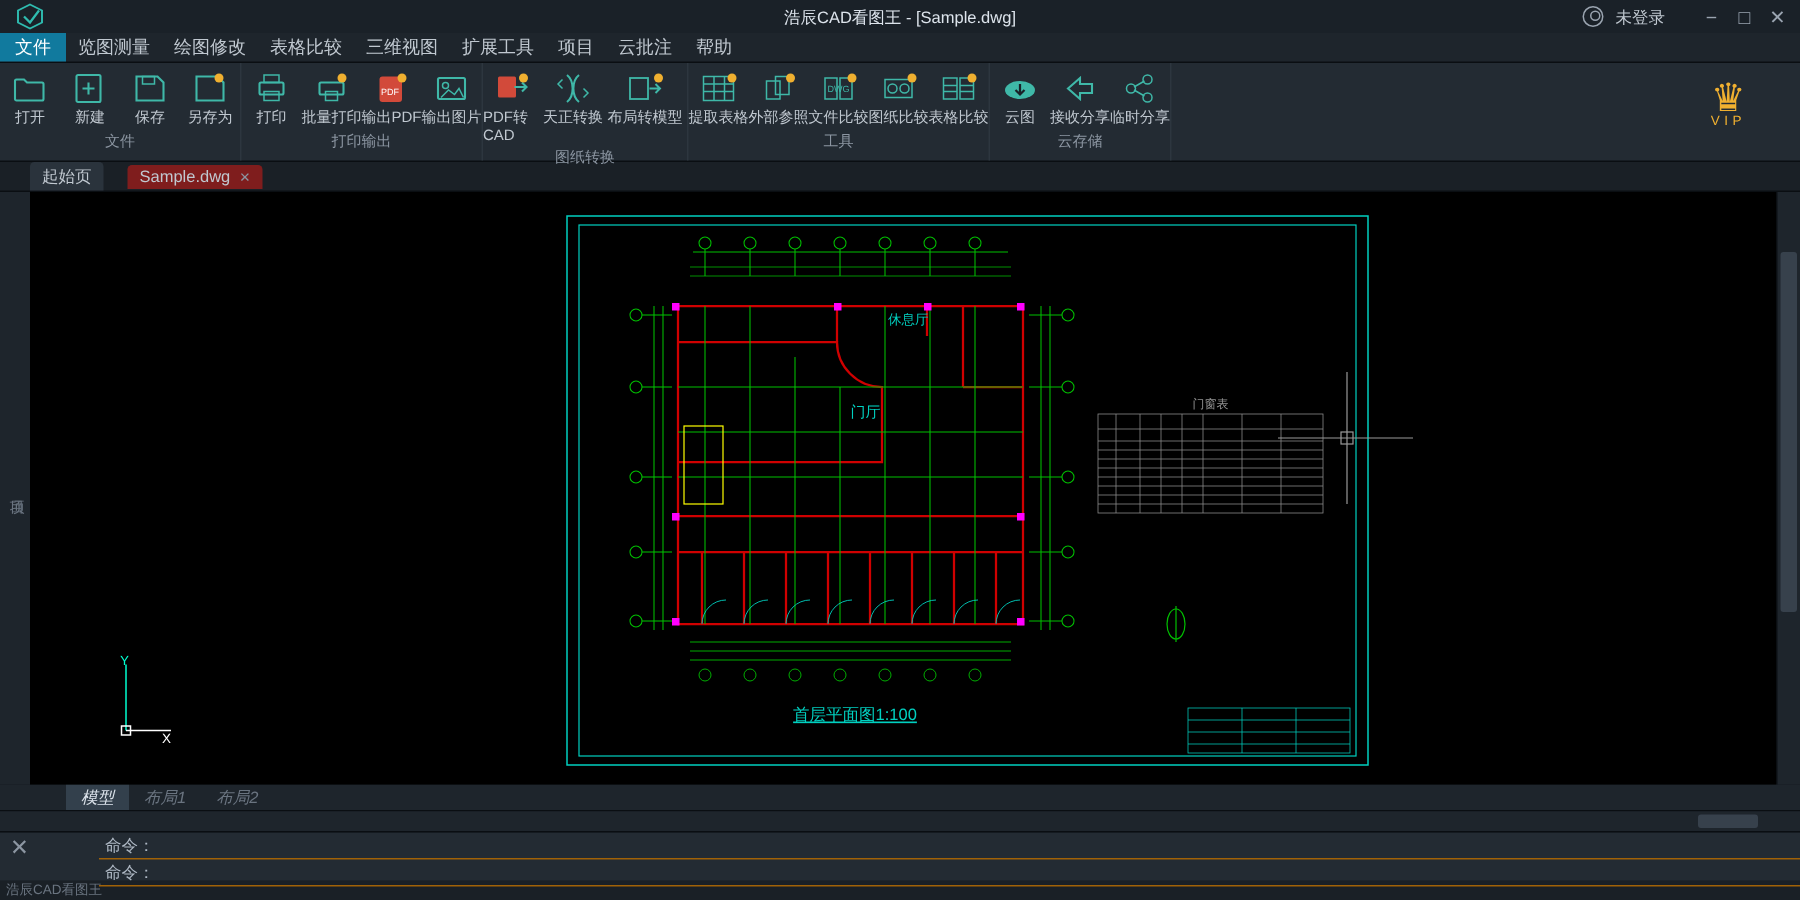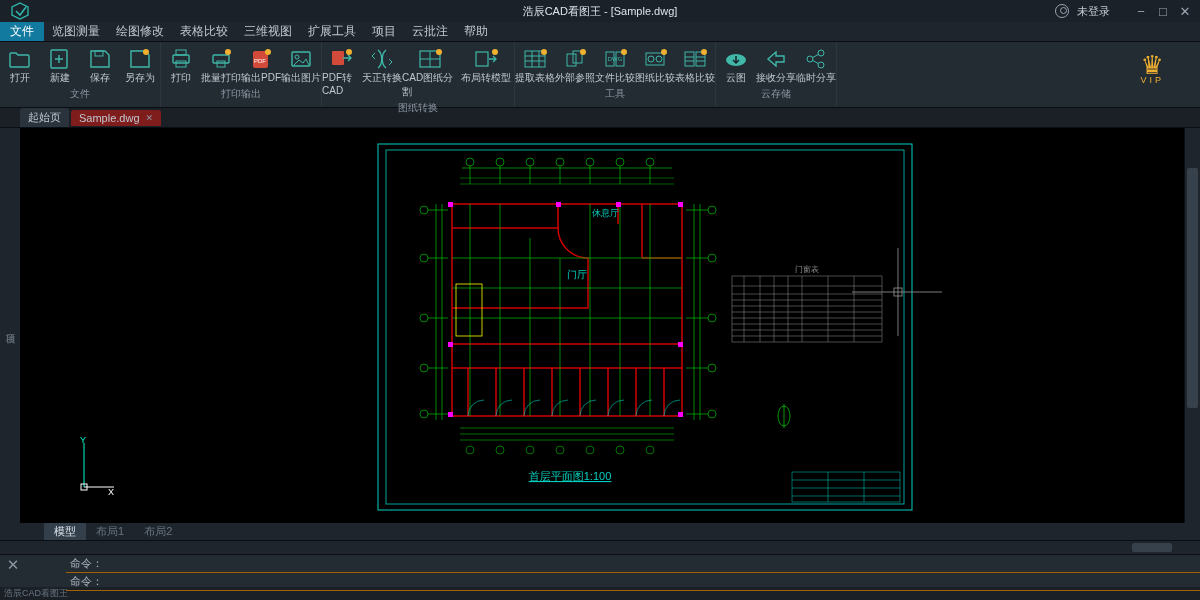--- a/index.html
+++ b/index.html
@@ -18,33 +18,33 @@
   .ribbon { height:66px; background:#232b33; display:flex; border-bottom:1px solid #0a0e12; position:relative; }
   .rgroup { display:flex; flex-direction:column; align-items:center; padding:2px 0 0; border-right:1px solid #2d363f; }
   .ricons { display:flex; padding-top:1px; }
   .rbtn { display:flex; flex-direction:column; align-items:center; width:40px; padding:2px 0; gap:2px; font-size:10px; color:#c0c8d0; }
   .rbtn.w { width:56px; }
   .ri { width:26px; height:22px; display:block; }
   .rlabel { font-size:10px; color:#8c96a2; padding-bottom:1px; }
   .vip-area { position:absolute; right:36px; top:10px; }
   .vip-crown { color:#f0b030; font-size:26px; line-height:1; }
   .vip-txt { color:#f0b030; font-size:9px; letter-spacing:3px; text-align:center; margin-top:-3px; }
-  .tabstrip { height:20px; background:#1a2026; display:flex; align-items:center; padding-left:20px; gap:2px; border-bottom:1px solid #0a0e12; }
+  .tabstrip { height:20px; background:#1a2026; display:flex; align-items:center; padding-left:20px; gap:16px; border-bottom:1px solid #0a0e12; }
   .doc-tab { background:#2a333c; padding:2px 8px; font-size:11px; color:#c0c8d0; border-top-left-radius:3px; border-top-right-radius:3px; display:flex; gap:6px; align-items:center; }
   .doc-tab .x { color:#8c96a2; font-size:9px; }
   .workspace { display:flex; height:395px; background:#000; }
   .left-strip { width:20px; background:#1e252c; display:flex; flex-direction:column; align-items:center; justify-content:center; color:#6a7480; font-size:10px; writing-mode:vertical-rl; }
   .canvas-wrap { flex:1; position:relative; background:#000; overflow:hidden; }
   .ucs { position:absolute; left:56px; bottom:26px; }
   .ucs-y { stroke:#00ffd0; stroke-width:1; }
   .ucs-x { stroke:#fff; stroke-width:1; }
   .right-scroll { width:16px; background:#1e252c; border-left:1px solid #0a0e12; position:relative; }
   .right-scroll .thumb { position:absolute; left:2px; right:2px; top:40px; height:240px; background:#37414c; border-radius:2px; }
   .layouts { height:18px; background:#1e252c; display:flex; align-items:center; padding-left:44px; font-size:11px; border-bottom:1px solid #0a0e12; }
-  .ltab { padding:1px 10px; color:#6a7480; }
+  .ltab { padding:1px 10px; color:#6a7480;font-style:italic; }
   .ltab.active { background:#33404c; color:#dde4ec; }
   .bottom-scroll { height:14px; background:#1e252c; border-bottom:1px solid #0a0e12; position:relative; }
   .bottom-scroll .hthumb { position:absolute; top:2px; bottom:2px; right:28px; width:40px; background:#37414c; border-radius:2px; }
   .cmdline { height:32px; background:#232b33; display:flex; }
   .cmd-x { width:26px; color:#8c96a2; font-size:15px; display:flex; align-items:flex-start; justify-content:center; padding-top:1px; }
   .cmd-rows { flex:1; display:flex; flex-direction:column; font-size:11px; }
   .cmd-row { border-bottom:1px solid #a16207; padding:1px 4px; color:#aeb8c4;margin-left:40px; }
   .statusbar { height:13px; background:#1a2026; display:flex; align-items:center; font-size:9px; color:#6a7480; padding:0 4px; justify-content:space-between; }
   .statusbar .snap { color:#117a9e; }
   .sb-right { color:#6a7480; }
@@ -165,28 +165,20 @@
             <circle cx="20" cy="5" r="3" fill="#f0b030"></circle>
           </svg>
           <span>PDF转CAD</span>
         </div>
       <div class="rbtn">
           <svg class="ri">
             <path d="M9 3c5 4 5 14 0 18M17 3c-5 4-5 14 0 18" fill="none" stroke="#3fb8a8" stroke-width="1.4"></path>
             <path d="M6 6l-3 3 3 3M20 12l3 3-3 3" fill="none" stroke="#3fb8a8"></path>
           </svg>
           <span>天正转换</span>
-        </div>
-      <div class="rbtn w">
-          <svg class="ri">
-            <rect x="3" y="4" width="20" height="16" fill="none" stroke="#3fb8a8" stroke-width="1.2"></rect>
-            <path d="M13 4v16M3 12h20" stroke="#3fb8a8"></path>
-            <circle cx="22" cy="5" r="3" fill="#f0b030"></circle>
-          </svg>
-          <span>CAD图纸分割</span>
         </div>
       <div class="rbtn w">
           <svg class="ri">
             <rect x="3" y="5" width="12" height="14" fill="none" stroke="#3fb8a8" stroke-width="1.2"></rect>
             <path d="M16 12h7m-3-3 3 3-3 3" fill="none" stroke="#3fb8a8" stroke-width="1.3"></path>
             <circle cx="22" cy="5" r="3" fill="#f0b030"></circle>
           </svg>
           <span>布局转模型</span>
         </div>
     </div>

